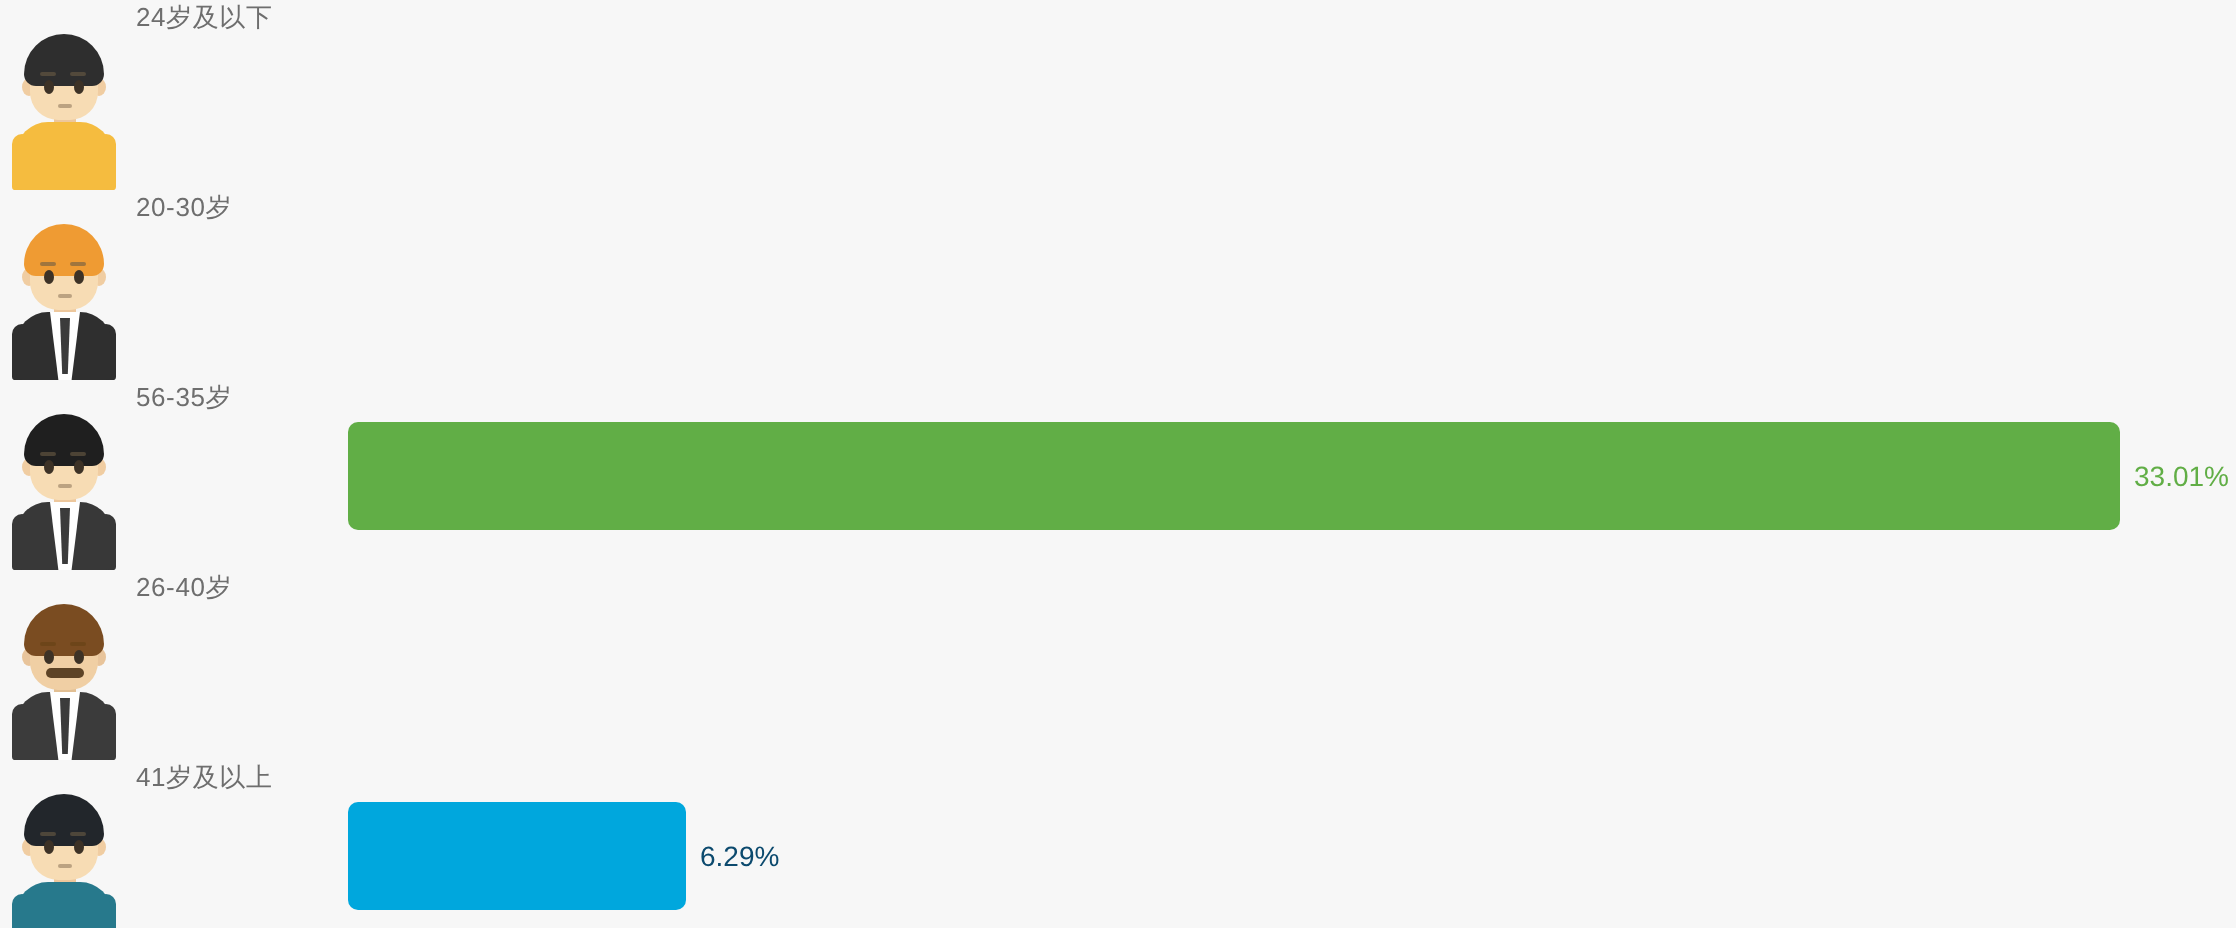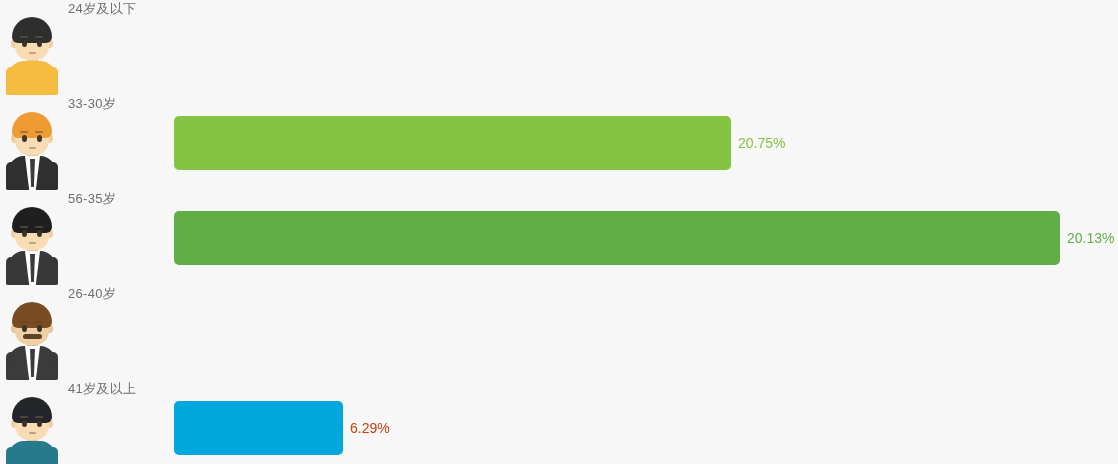--- a/index.html
+++ b/index.html
@@ -227,25 +227,21 @@
         <div class="av-eye-r"></div>
         <div class="av-mouth"></div>
         <div class="av-neck" style="background:#edc79c"></div>
         <div class="av-arm-l" style="background:#2f2f2f"></div>
         <div class="av-arm-r" style="background:#2f2f2f"></div>
         <div class="av-body" style="background:#2f2f2f"></div>
         <div class="av-shirt"></div>
         <div class="av-tie"></div>
       </div>
     </div>
-    <div class="label-cell">33-30岁</div>
-    <div class="bar-cell">
-      <div class="bar" style="width:557px;background:#85c440"></div>
-      <div class="bar-value" style="color:#85c440">20.75%</div>
-    </div>
+    <div class="label-cell">20-30岁</div>
   </div>
 
   <div class="bar-row">
     <div class="avatar-cell">
       <div class="avatar">
         <div class="av-ear-l" style="background:#f0cda2"></div>
         <div class="av-ear-r" style="background:#f0cda2"></div>
         <div class="av-head" style="background:#f7dcb4"></div>
         <div class="av-hair" style="background:#1f1f1f"></div>
         <div class="av-brow-l"></div>
@@ -257,21 +253,21 @@
         <div class="av-arm-l" style="background:#383838"></div>
         <div class="av-arm-r" style="background:#383838"></div>
         <div class="av-body" style="background:#383838"></div>
         <div class="av-shirt"></div>
         <div class="av-tie"></div>
       </div>
     </div>
     <div class="label-cell">56-35岁</div>
     <div class="bar-cell">
       <div class="bar" style="width:886px;background:#61ae46"></div>
-      <div class="bar-value" style="color:#61ae46">20.13%</div>
+      <div class="bar-value" style="color:#61ae46">33.01%</div>
     </div>
   </div>
 
   <div class="bar-row">
     <div class="avatar-cell">
       <div class="avatar">
         <div class="av-ear-l" style="background:#e8c49b"></div>
         <div class="av-ear-r" style="background:#e8c49b"></div>
         <div class="av-head" style="background:#f0cfa4"></div>
         <div class="av-hair" style="background:#7a4c21"></div>
@@ -305,17 +301,17 @@
         <div class="av-mouth"></div>
         <div class="av-neck" style="background:#edc79c"></div>
         <div class="av-arm-l" style="background:#27798c"></div>
         <div class="av-arm-r" style="background:#27798c"></div>
         <div class="av-body" style="background:#27798c"></div>
       </div>
     </div>
     <div class="label-cell">41岁及以上</div>
     <div class="bar-cell">
       <div class="bar" style="width:169px;background:#00a7dd"></div>
-      <div class="bar-value" style="color:#c2410c">6.29%</div>
+      <div class="bar-value" style="color:#0c4a6e">6.29%</div>
     </div>
   </div>
 
 </div>
 
 </body></html>

